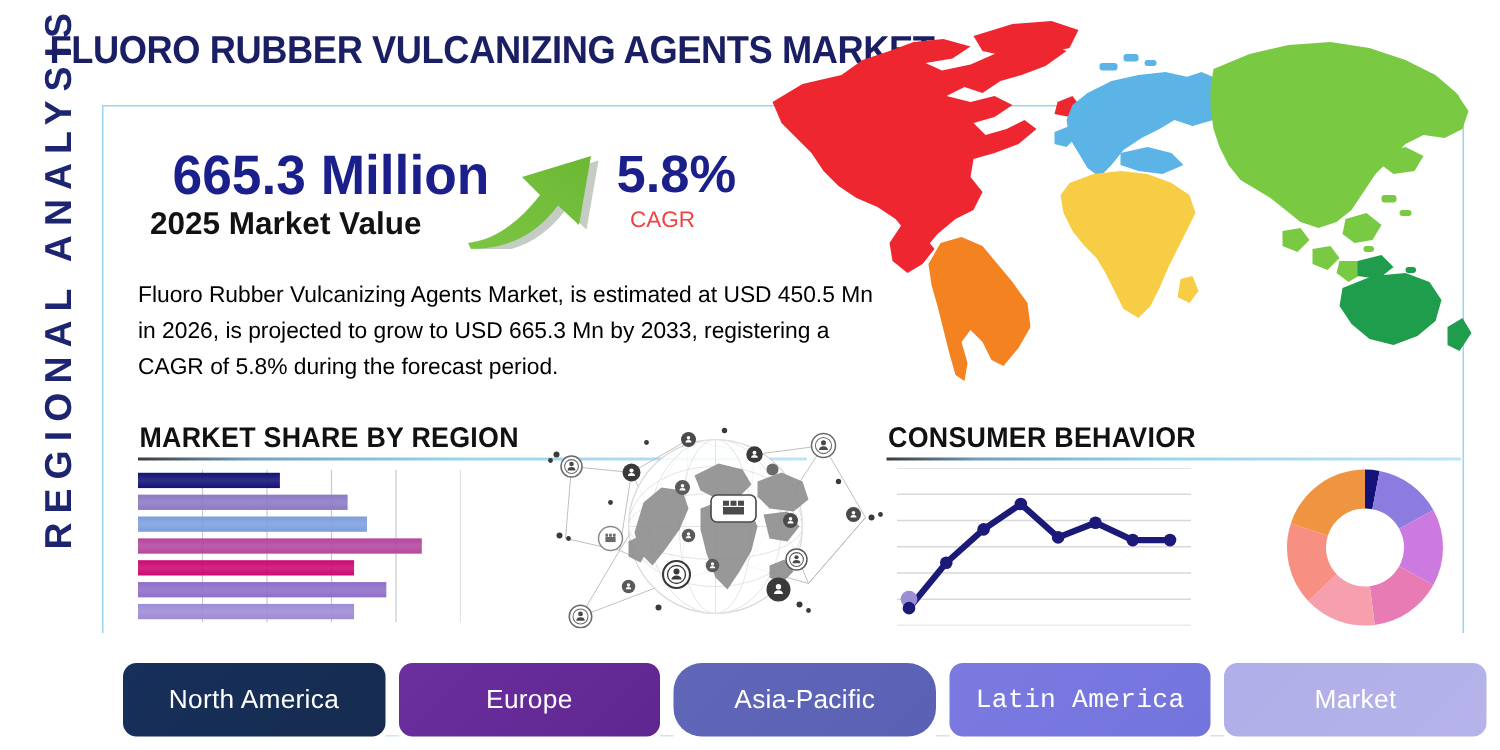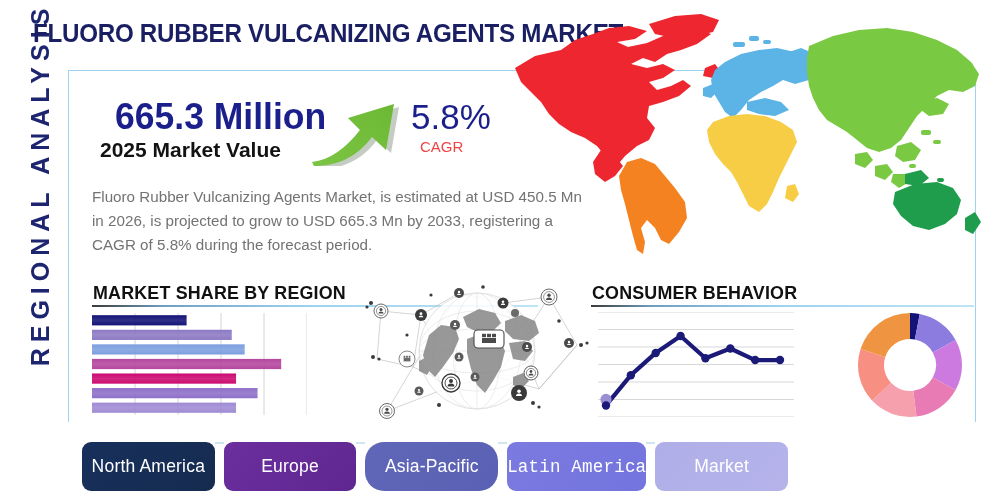--- a/index.html
+++ b/index.html
@@ -44,32 +44,32 @@
     position:absolute;left:115px;top:96px;
     font-size:37px;font-weight:700;color:#1a1f8c;white-space:nowrap;
     transform:scaleX(0.96);transform-origin:left center;
   }
   #kpi-value-label{
     position:absolute;left:100px;top:138px;
     font-size:21px;font-weight:700;color:#121212;white-space:nowrap;
   }
   #kpi-cagr{
     position:absolute;left:411px;top:97px;
-    font-size:35px;font-weight:400;color:#1a1f8c;white-space:nowrap;
+    font-size:35px;font-weight:700;color:#1a1f8c;white-space:nowrap;
   }
   #kpi-cagr-label{
     position:absolute;left:420px;top:138px;
     font-size:15px;font-weight:400;color:#ef4444;white-space:nowrap;
   }
   #growth-arrow{position:absolute;left:308px;top:78px;width:100px;height:88px;}
 
   
   #summary-text{
     position:absolute;left:92px;top:185px;width:498px;
-    font-size:15.2px;line-height:24px;color:#737373;
+    font-size:15.2px;line-height:24px;color:#000000;
   }
 
   
   #world-map{position:absolute;left:497px;top:6px;width:495px;height:268px;}
 
   
   .section-head{
     position:absolute;font-size:19px;font-weight:700;color:#111;
     letter-spacing:0.2px;white-space:nowrap;
     transform:scaleX(0.94);transform-origin:left center;
@@ -89,22 +89,22 @@
   #globe-graphic{position:absolute;left:363px;top:281px;width:228px;height:138px;}
 
   
   #line-chart{position:absolute;left:598px;top:312px;width:196px;height:105px;}
 
   
   #donut-chart{position:absolute;left:856px;top:311px;width:108px;height:108px;}
 
   
   #region-pills{
-    position:absolute;left:82px;top:442px;width:706px;height:49px;
-    display:flex;align-items:flex-start;
+    position:absolute;left:82px;top:442px;width:909px;height:49px;
+    display:flex;align-items:flex-end;
   }
   .pill-connector{flex:0 0 9px;height:1.5px;background:#cfe6f2;}
   .pill{
     flex:1 1 0;height:49px;border-radius:9px;
     display:flex;align-items:center;justify-content:center;
     color:#ffffff;font-size:17.5px;font-weight:400;
     letter-spacing:0.2px;white-space:nowrap;
   }
 </style>
 </head>

